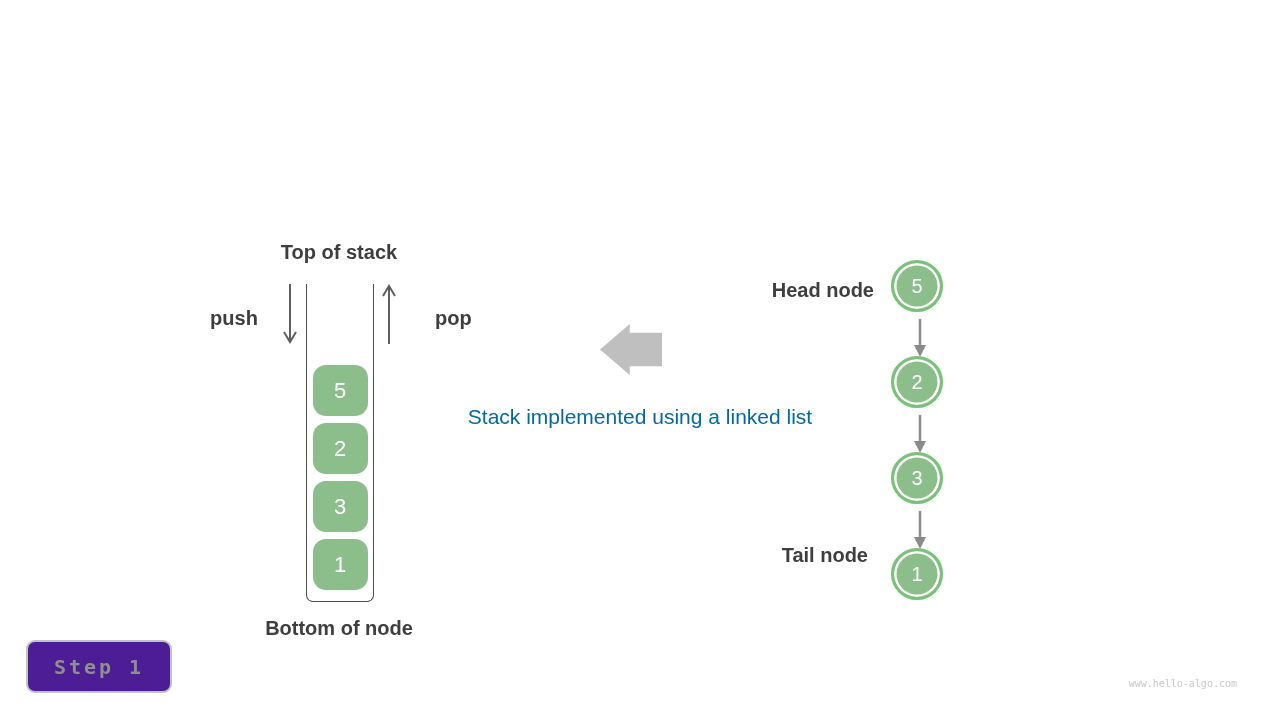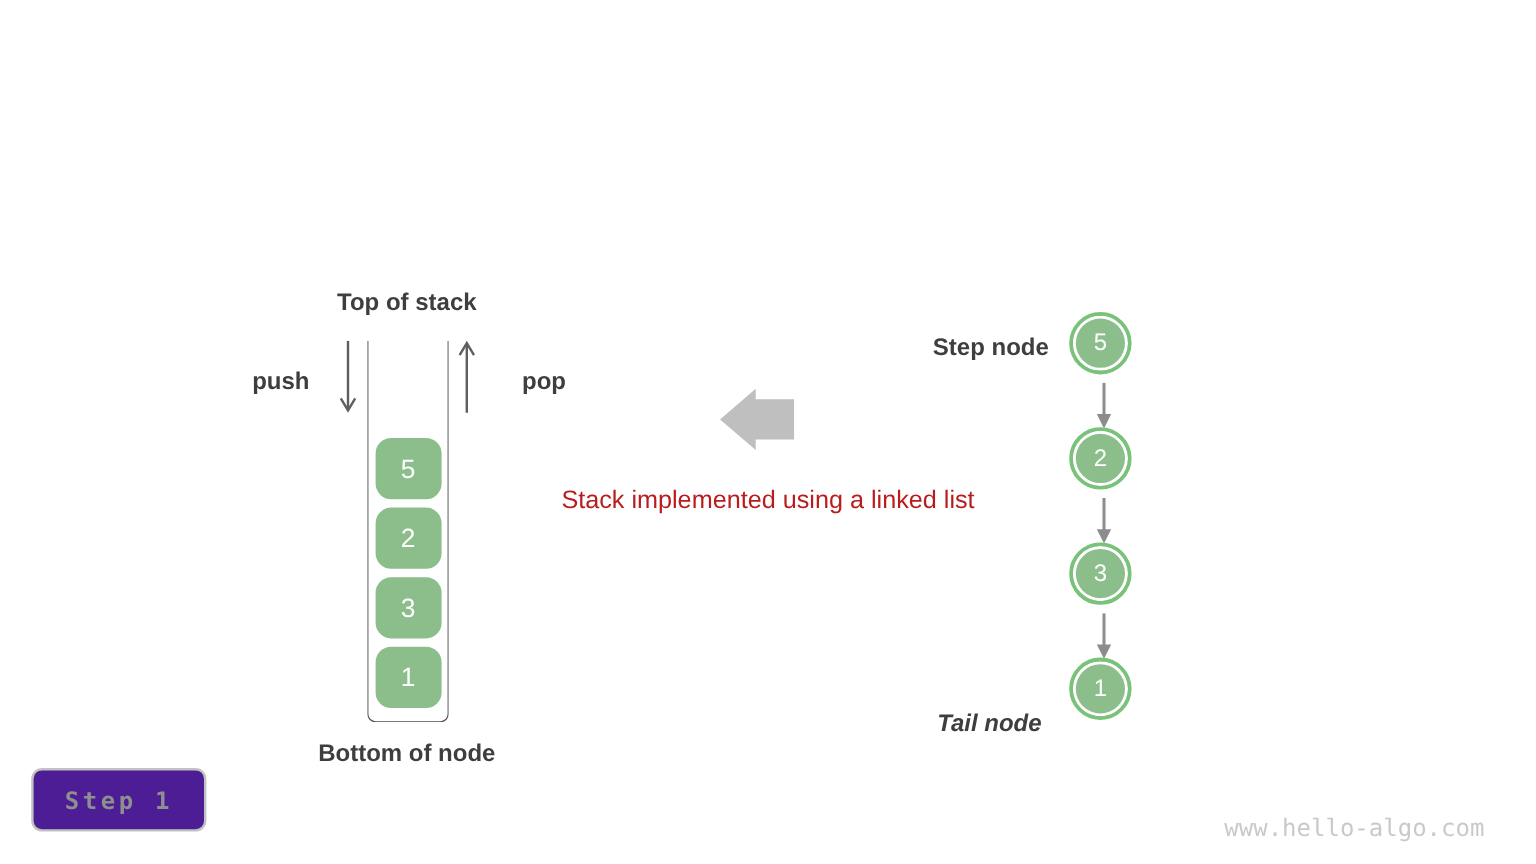--- a/index.html
+++ b/index.html
@@ -39,26 +39,26 @@
   }
 
   
   .block-arrow {
     position: absolute; left: 600px; top: 324px; width: 62px; height: 51px;
     background: #bfbfbf;
     clip-path: polygon(0% 50%, 48% 0%, 48% 17%, 100% 17%, 100% 83%, 48% 83%, 48% 100%);
   }
   .caption {
     position: absolute; left: 640px; top: 405px; transform: translateX(-50%);
-    color: #b91c1c; font-size: 21px; white-space: nowrap;
+    color: #0369a1; font-size: 21px; white-space: nowrap;
   }
 
   
   .head-label { right: 406px; top: 279px; }
-  .tail-label { right: 412px; top: 592px; font-style: italic; }
+  .tail-label { right: 412px; top: 544px; }
   .ll-node {
     position: absolute; left: 891px; width: 52px; height: 52px;
     border: 3px solid #79c279; border-radius: 50%; background: #8cbe8c;
     box-shadow: inset 0 0 0 2.5px #ffffff;
     color: #ffffff; font-size: 20px;
     display: flex; align-items: center; justify-content: center;
   }
   .ll-node.n0 { top: 260px; }
   .ll-node.n1 { top: 356px; }
   .ll-node.n2 { top: 452px; }
@@ -71,21 +71,21 @@
   
   .step-badge {
     position: absolute; left: 26px; top: 640px; width: 146px; height: 53px;
     border: 2px solid #c2c2c2; border-radius: 9px; background: #4c1d95;
     color: #8f8f8f; font-family: "DejaVu Sans Mono", monospace;
     font-weight: bold; font-size: 20px; letter-spacing: 3px;
     display: flex; align-items: center; justify-content: center;
   }
   .watermark {
     position: absolute; right: 43px; top: 678px;
-    color: #c9c9c9; font-family: "DejaVu Sans Mono", monospace; font-size: 20px;
+    color: #c9c9c9; font-family: "DejaVu Sans Mono", monospace; font-size: 10px;
   }
 </style>
 </head>
 <body>
 
 <div class="canvas">
 
   <div class="label top-label">Top of stack</div>
 
   <div class="label push-label">push</div>
@@ -105,21 +105,21 @@
     <div class="stack-item">2</div>
     <div class="stack-item">3</div>
     <div class="stack-item">1</div>
   </div>
 
   <div class="label bottom-label">Bottom of node</div>
 
   <div class="block-arrow"></div>
   <div class="caption">Stack implemented using a linked list</div>
 
-  <div class="label head-label">Step node</div>
+  <div class="label head-label">Head node</div>
   <div class="label tail-label">Tail node</div>
 
   <div class="ll-node n0">5</div>
   <svg class="ll-arrow a0" width="14" height="38" viewBox="0 0 14 38">
     <line x1="7" y1="0" x2="7" y2="27" stroke="#8c8c8c" stroke-width="2.5"></line>
     <polygon points="1,26 13,26 7,38" fill="#8c8c8c"></polygon>
   </svg>
   <div class="ll-node n1">2</div>
   <svg class="ll-arrow a1" width="14" height="38" viewBox="0 0 14 38">
     <line x1="7" y1="0" x2="7" y2="27" stroke="#8c8c8c" stroke-width="2.5"></line>

